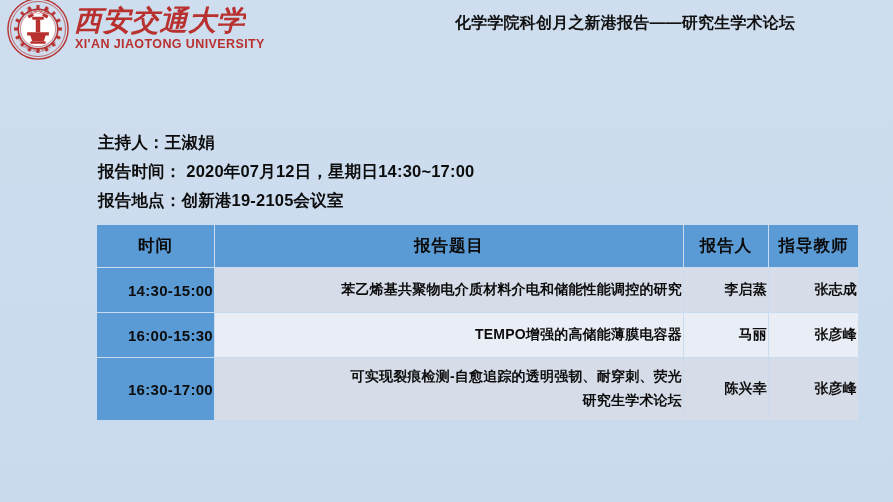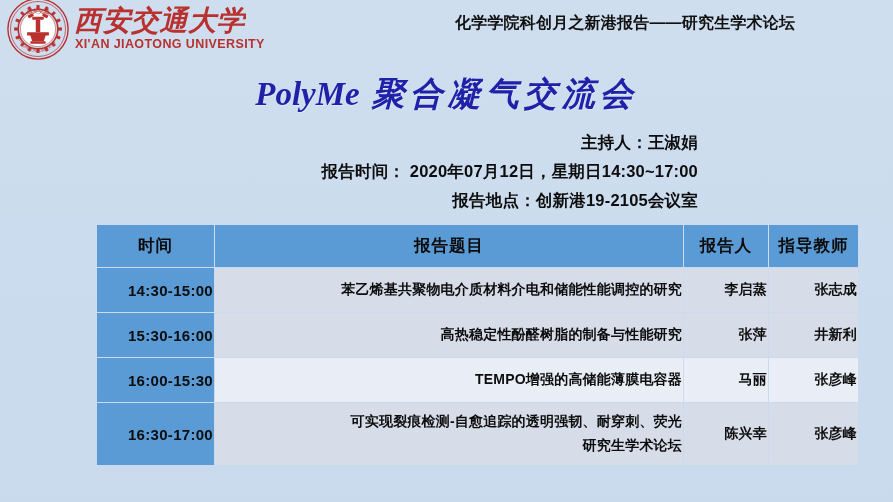--- a/index.html
+++ b/index.html
@@ -101,21 +101,20 @@
     letter-spacing: 5px;
     padding-left: 12px;
   }
 
   
   .info-block {
     position: absolute;
     left: 98px;
     top: 128px;
     width: 600px;
-    text-align: right;
   }
   .info-line {
     font-size: 16.5px;
     font-weight: bold;
     color: #0d0d0d;
     line-height: 29px;
     white-space: nowrap;
     letter-spacing: 0.2px;
   }
 
@@ -226,23 +225,20 @@
       <svg class="logo-cn" viewBox="0 0 172 40">
         <text x="0" y="31" fill="#b8312f" font-family="DejaVu Serif, Liberation Serif, serif" font-size="28" font-style="italic" font-weight="bold" letter-spacing="0.5">西安交通大学</text>
       </svg>
 
       <div class="logo-en">XI'AN JIAOTONG UNIVERSITY</div>
     </div>
 
     <div class="header-title">化学学院科创月之新港报告——研究生学术论坛</div>
   </div>
 
-  <div class="main-title">
-    <span class="latin">PolyMe</span><span class="cjk">聚合凝气交流会</span>
-  </div>
 
   <div class="info-block">
     <div class="info-line">主持人：王淑娟</div>
     <div class="info-line">报告时间： 2020年07月12日，星期日14:30~17:00</div>
     <div class="info-line">报告地点：创新港19-2105会议室</div>
   </div>
 
   <table class="tbl">
     <colgroup>
       <col class="c-time">
@@ -258,26 +254,20 @@
         <th>指导教师</th>
       </tr>
     </thead>
     <tbody>
       <tr class="band-a">
         <td class="time-cell">14:30-15:00</td>
         <td class="body-cell title-cell">苯乙烯基共聚物电介质材料介电和储能性能调控的研究</td>
         <td class="body-cell">李启蒸</td>
         <td class="body-cell">张志成</td>
       </tr>
-      <tr class="band-a">
-        <td class="time-cell">15:30-16:00</td>
-        <td class="body-cell title-cell">高热稳定性酚醛树脂的制备与性能研究</td>
-        <td class="body-cell">张萍</td>
-        <td class="body-cell">井新利</td>
-      </tr>
       <tr class="band-b">
         <td class="time-cell">16:00-15:30</td>
         <td class="body-cell title-cell">TEMPO增强的高储能薄膜电容器</td>
         <td class="body-cell">马丽</td>
         <td class="body-cell">张彦峰</td>
       </tr>
       <tr class="band-a tall">
         <td class="time-cell">16:30-17:00</td>
         <td class="body-cell title-cell">
           <span>可实现裂痕检测-自愈追踪的透明强韧、耐穿刺、荧光</span>

